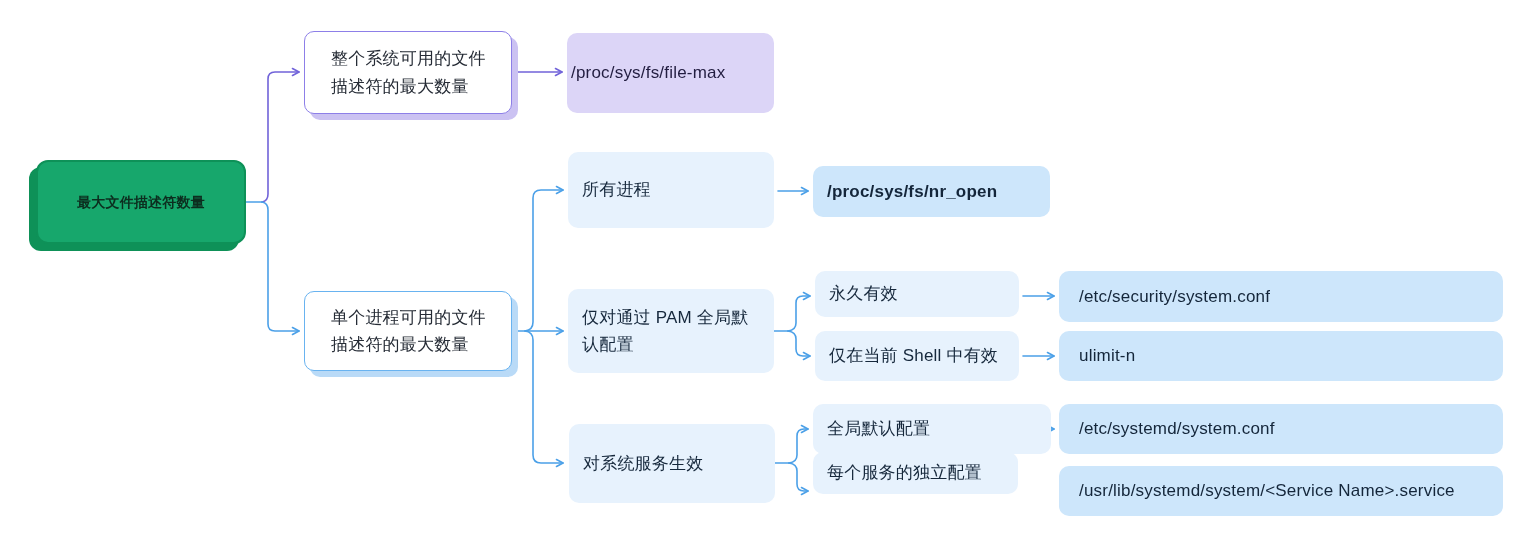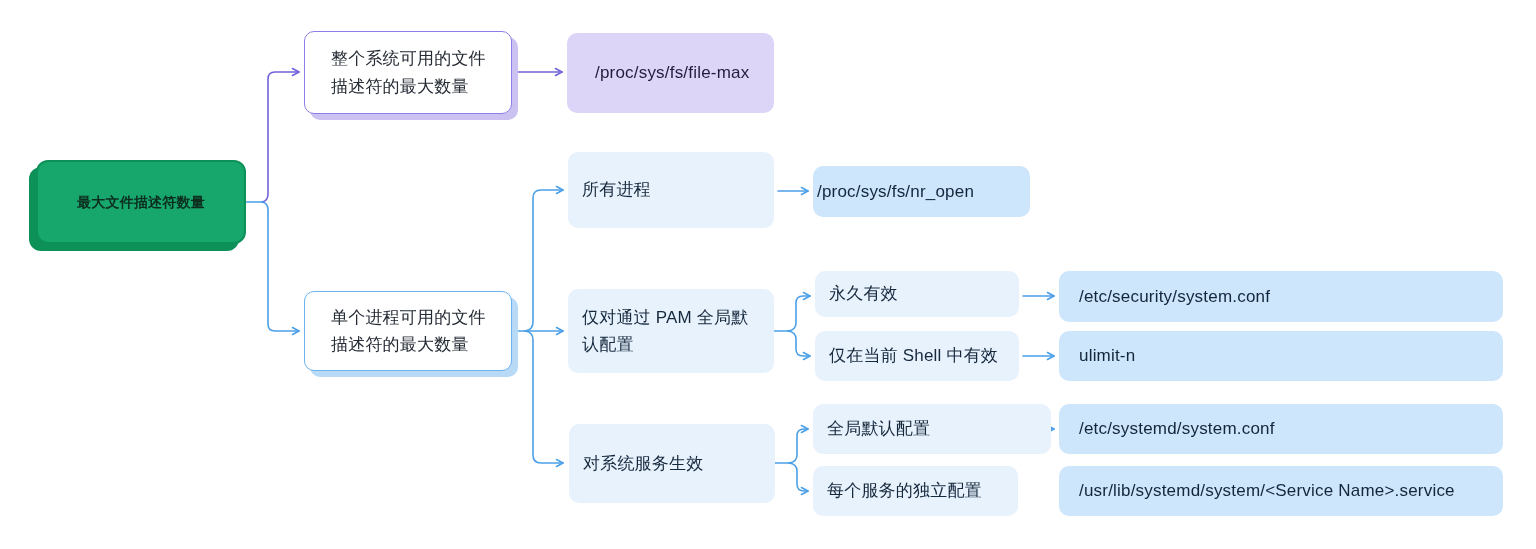--- a/index.html
+++ b/index.html
@@ -22,32 +22,32 @@
   }
   .outlined{background:#ffffff;padding:6px 16px 6px 26px;}
   .outlined-purple{
     border:1.6px solid #8D7FE8;box-shadow:6px 6px 0 #CBC2F2;color:#252B35;
   }
   .outlined-blue{
     border:1.6px solid #69B3F0;box-shadow:6px 6px 0 #B9DAF7;color:#252B35;
   }
   .n-sys{left:304px;top:31px;width:208px;height:83px;}
   .n-proc{left:304px;top:291px;width:208px;height:80px;}
-  .lav{background:#DCD5F7;color:#221D40;padding-left:28px;}
+  .lav{background:#DCD5F7;color:#221D40;padding-left:4px;}
   .n-filemax{left:567px;top:33px;width:207px;height:80px;}
   .lite{background:#E7F2FD;padding-left:14px;}
   .n-all{left:568px;top:152px;width:206px;height:76px;}
   .n-pam{left:568px;top:289px;width:206px;height:84px;padding-right:12px;}
   .n-svc{left:569px;top:424px;width:206px;height:79px;}
   .mid{background:#CDE6FB;color:#14263A;padding-left:20px;}
-  .n-nropen{left:813px;top:166px;width:217px;height:51px;background:#CDE6FB;padding-left:4px;}
+  .n-nropen{left:813px;top:166px;width:237px;height:51px;background:#CDE6FB;padding-left:14px;font-weight:bold;}
   .n-perm{left:815px;top:271px;width:204px;height:46px;}
   .n-shell{left:815px;top:331px;width:204px;height:50px;}
   .n-global{left:813px;top:404px;width:238px;height:50px;}
-  .n-each{left:813px;top:466px;width:205px;height:50px;}
+  .n-each{left:813px;top:452px;width:205px;height:42px;}
   .n-limits{left:1059px;top:271px;width:444px;height:51px;}
   .n-ulimit{left:1059px;top:331px;width:444px;height:50px;}
   .n-sysconf{left:1059px;top:404px;width:444px;height:50px;}
   .n-service{left:1059px;top:466px;width:444px;height:50px;}
   .wire{fill:none;stroke-width:1.6;stroke-linecap:round;stroke-linejoin:round;}
   .pl{stroke:#7163D9;}
   .bl{stroke:#4BA0E8;}
 </style>
 </head>
 <body>

